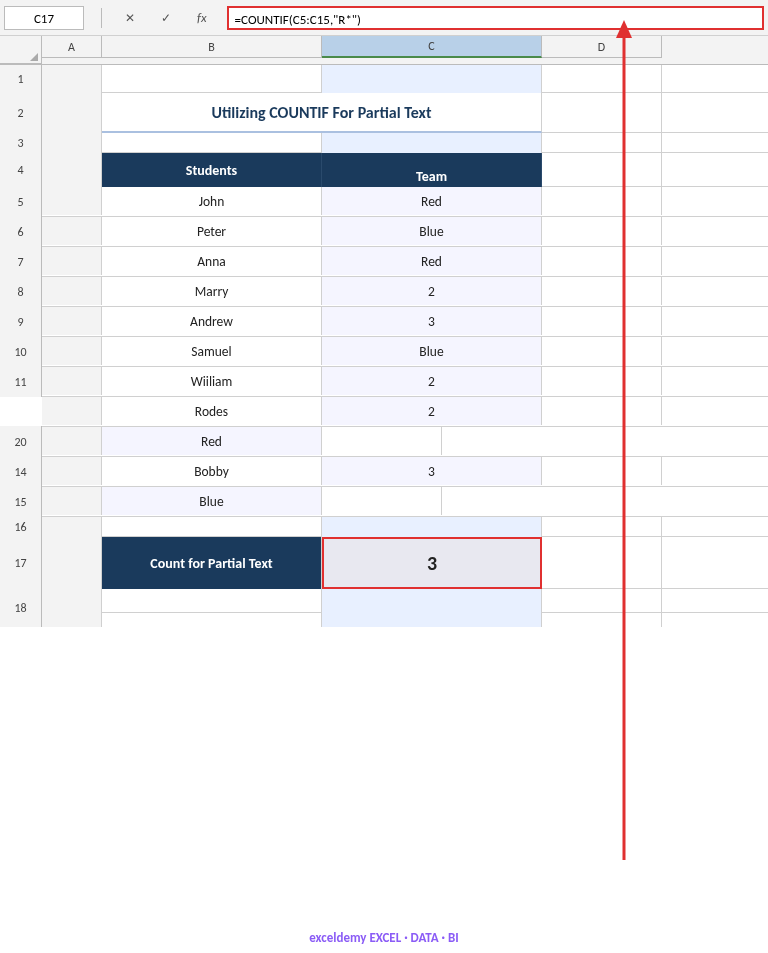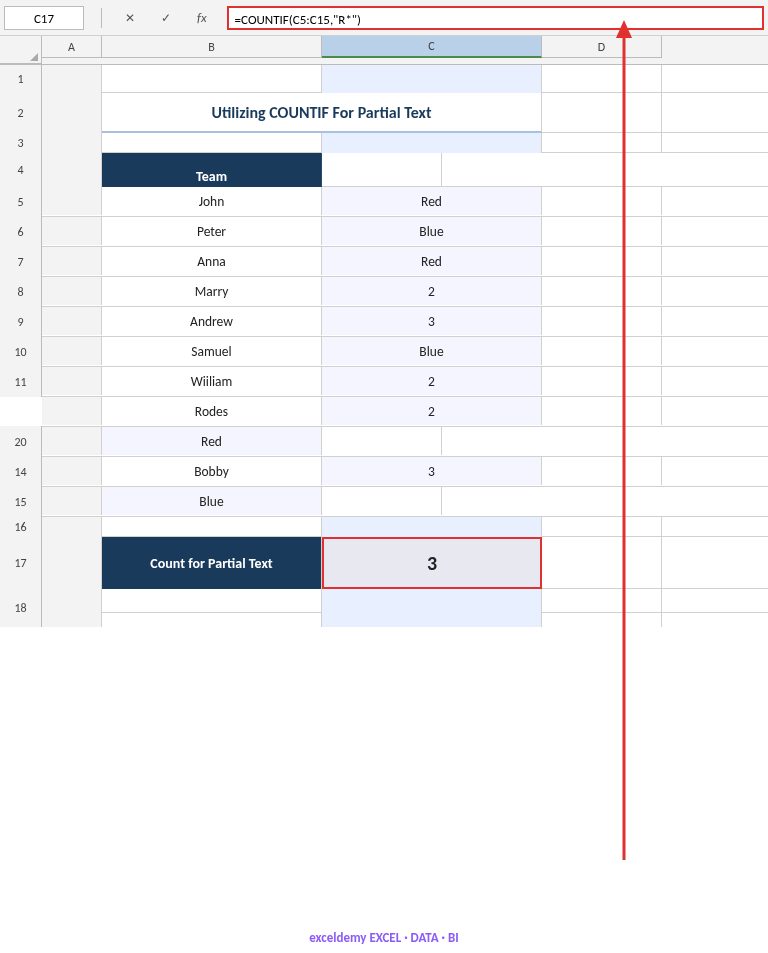--- a/index.html
+++ b/index.html
@@ -262,20 +262,23 @@
       <div class="row-header" style="height:20px;">3</div>
       <div class="cell col-a" style="height:20px;"></div>
       <div class="cell col-b" style="height:20px;"></div>
       <div class="cell col-c" style="height:20px;background:#e8f0ff;"></div>
       <div class="cell col-d" style="height:20px;"></div>
     </div>
 
     <div class="ss-row" style="height:34px;">
       <div class="row-header" style="height:34px;">4</div>
       <div class="cell col-a" style="height:34px;"></div>
+      <div class="cell col-b table-header-cell" style="height:34px;">
+        <span>Students</span>
+      </div>
       <div class="cell col-c table-header-cell" style="height:47px;background:#1a3a5c;">
         <span>Team</span>
       </div>
       <div class="cell col-d" style="height:34px;"></div>
     </div>
 
     <div class="ss-row row-data">
       <div class="row-header" style="height:30px;">5</div>
       <div class="cell col-a"></div>
       <div class="cell col-b data-cell">

